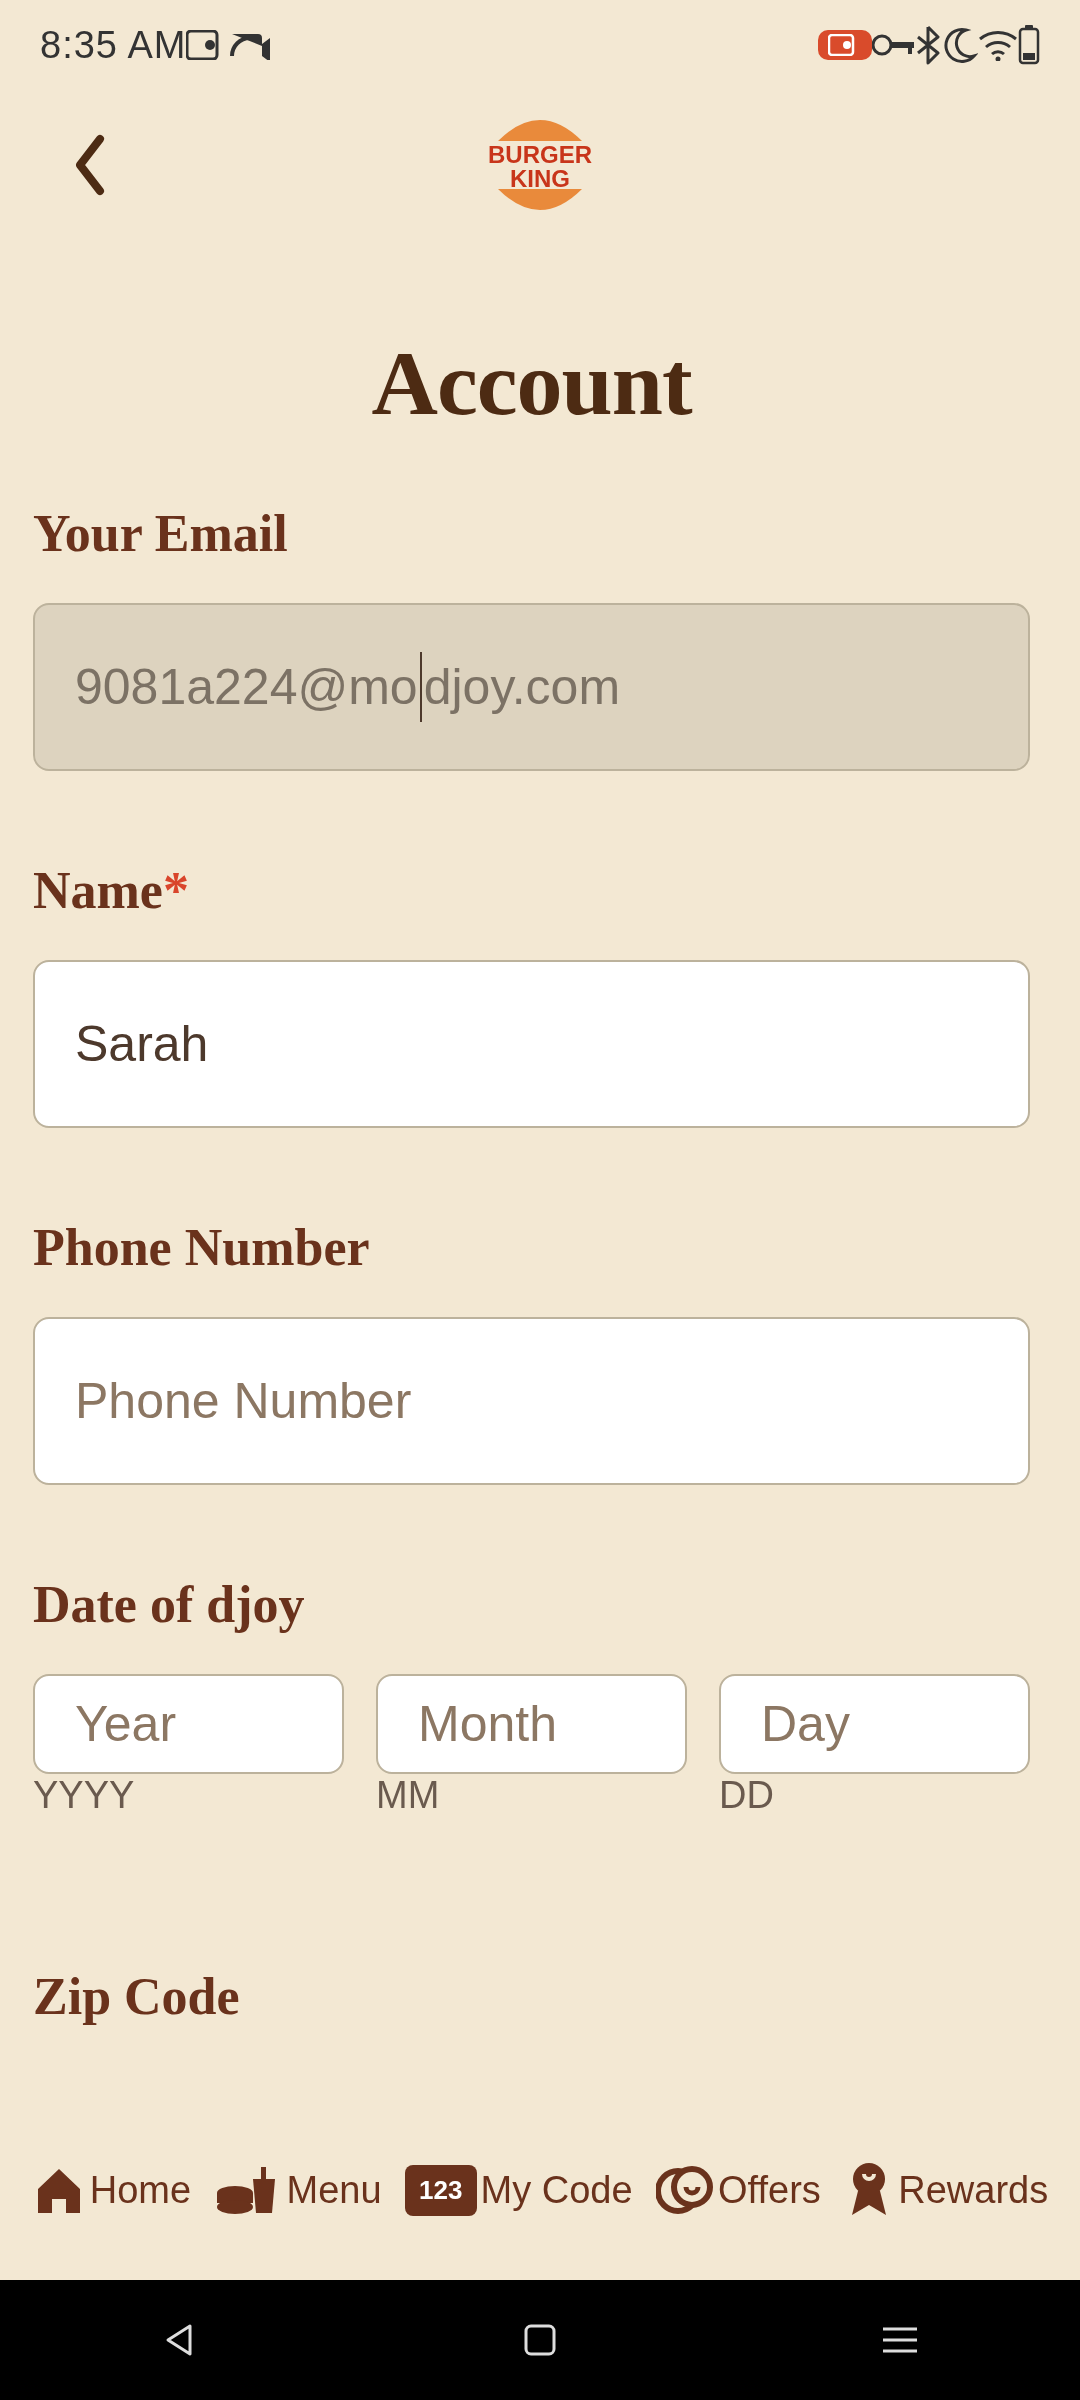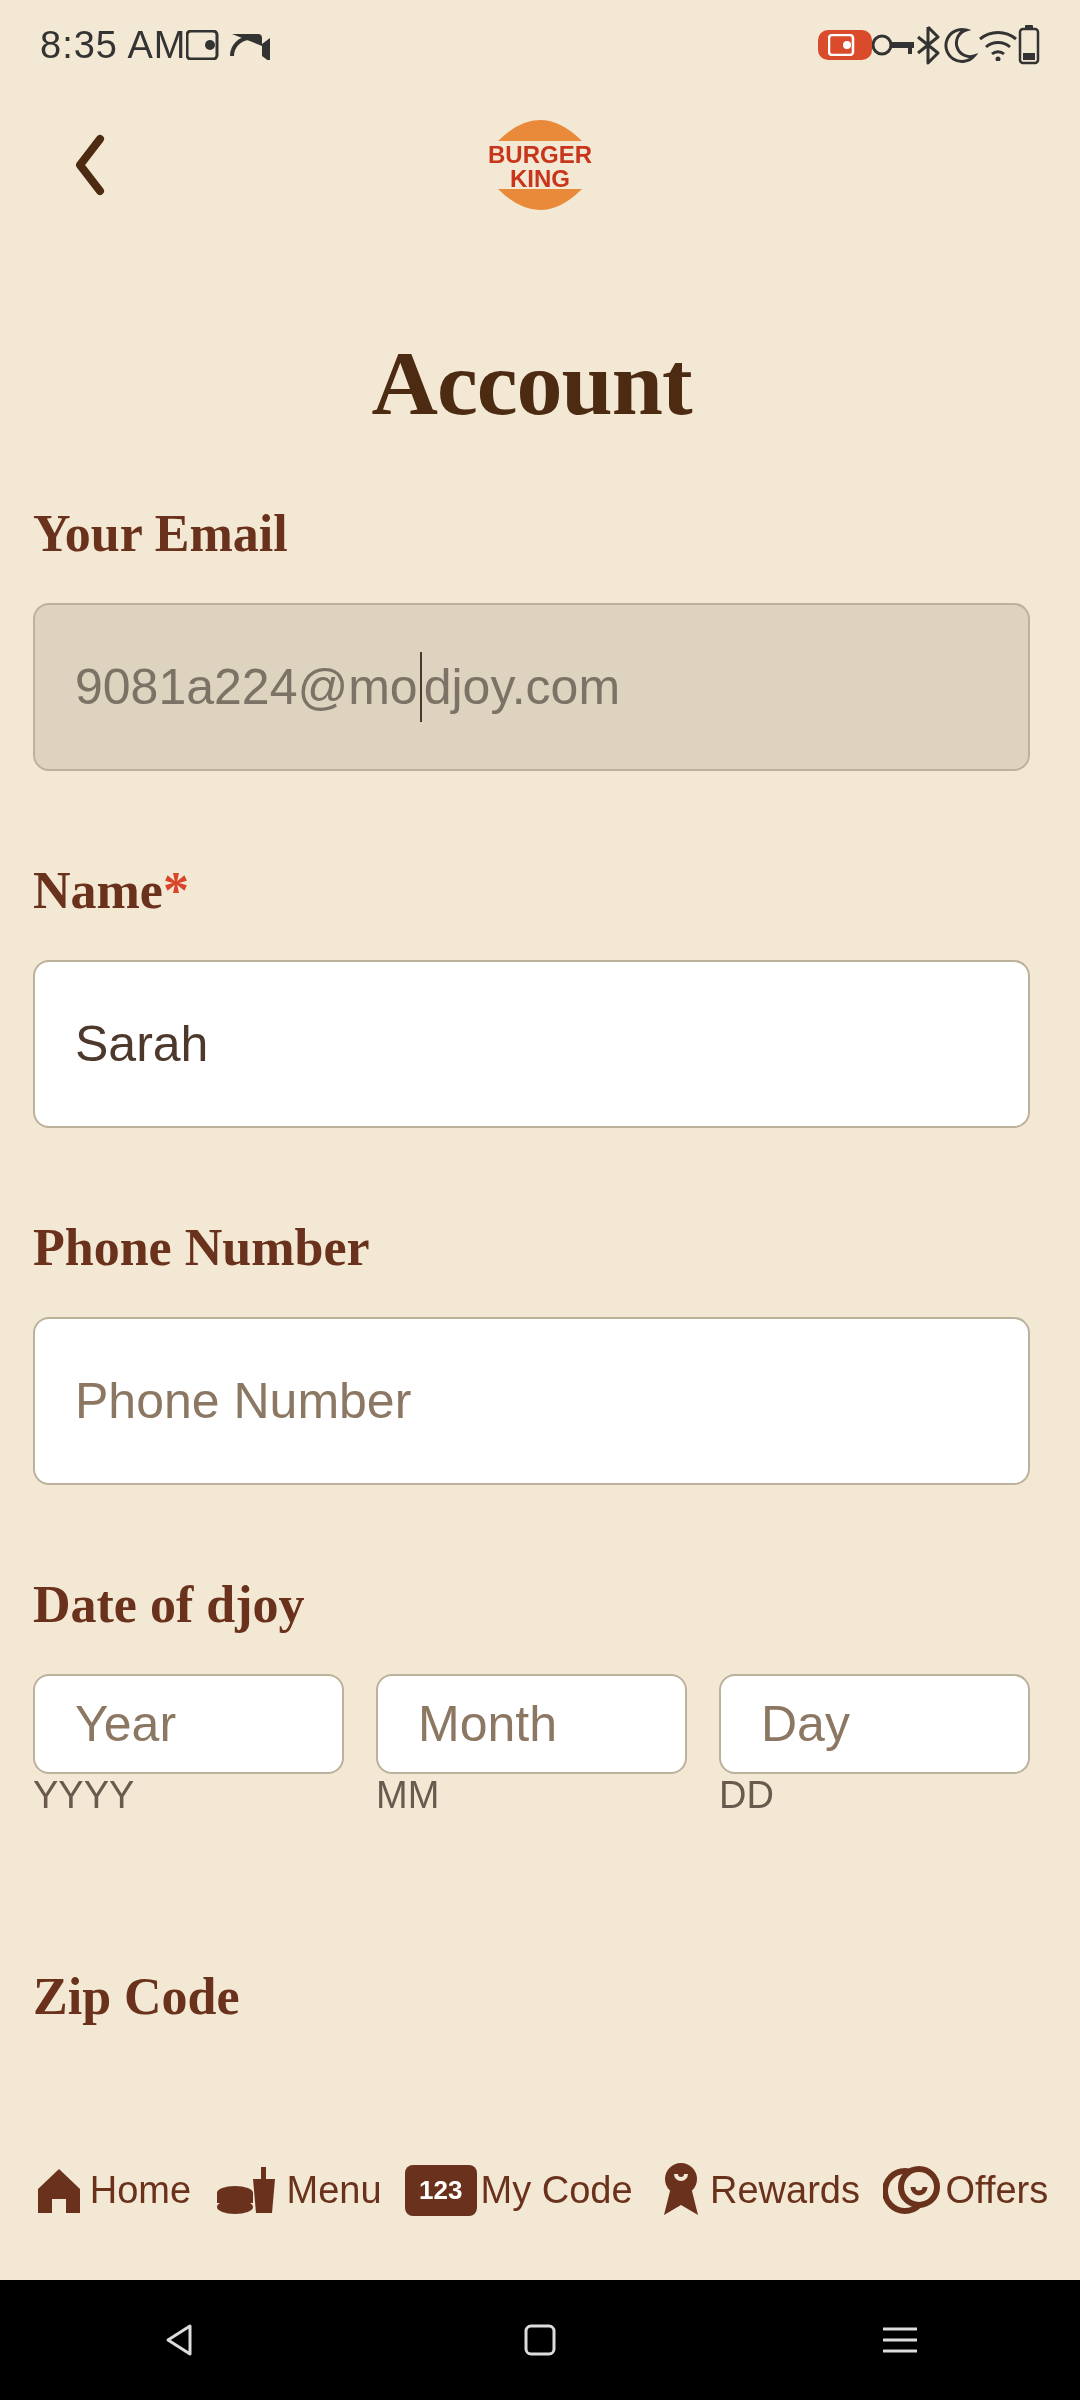--- a/index.html
+++ b/index.html
@@ -202,37 +202,37 @@
     <span>Menu</span>
   </div>
   <div class="nav-item">
     <span class="nav-icon">
       <span class="code-badge">123</span>
     </span>
     <span>My Code</span>
   </div>
   <div class="nav-item">
     <span class="nav-icon">
+      <svg width="58" height="54" viewBox="0 0 58 54">
+          <circle cx="22" cy="28" r="20" fill="none" stroke="#6a321c" stroke-width="6"></circle>
+          <circle cx="36" cy="24" r="18" fill="#f3e8d3" stroke="#6a321c" stroke-width="6"></circle>
+          <path d="M30 24 a6 6 0 0 0 12 0" fill="none" stroke="#6a321c" stroke-width="5"></path>
+        </svg>
+    </span>
+    <span>Offers</span>
+  </div>
+  <div class="nav-item">
+    <span class="nav-icon">
       <svg width="50" height="58" viewBox="0 0 50 58">
           <circle cx="25" cy="18" r="16" fill="#6a321c"></circle>
           <path d="M20 13 a5 5 0 0 0 10 0" fill="none" stroke="#f3e8d3" stroke-width="4"></path>
           <path d="M14 30 L8 54 L25 44 L42 54 L36 30 Z" fill="#6a321c"></path>
         </svg>
     </span>
     <span>Rewards</span>
-  </div>
-  <div class="nav-item">
-    <span class="nav-icon">
-      <svg width="58" height="54" viewBox="0 0 58 54">
-          <circle cx="22" cy="28" r="20" fill="none" stroke="#6a321c" stroke-width="6"></circle>
-          <circle cx="36" cy="24" r="18" fill="#f3e8d3" stroke="#6a321c" stroke-width="6"></circle>
-          <path d="M30 24 a6 6 0 0 0 12 0" fill="none" stroke="#6a321c" stroke-width="5"></path>
-        </svg>
-    </span>
-    <span>Offers</span>
   </div>
 </div>
 
 <div class="sys-nav">
   <div class="sys-btn">
     <svg width="40" height="40" viewBox="0 0 40 40">
         <path d="M30 6 L8 20 L30 34 Z" fill="none" stroke="#ddd" stroke-width="3" stroke-linejoin="round"></path>
       </svg>
   </div>
   <div class="sys-btn">

